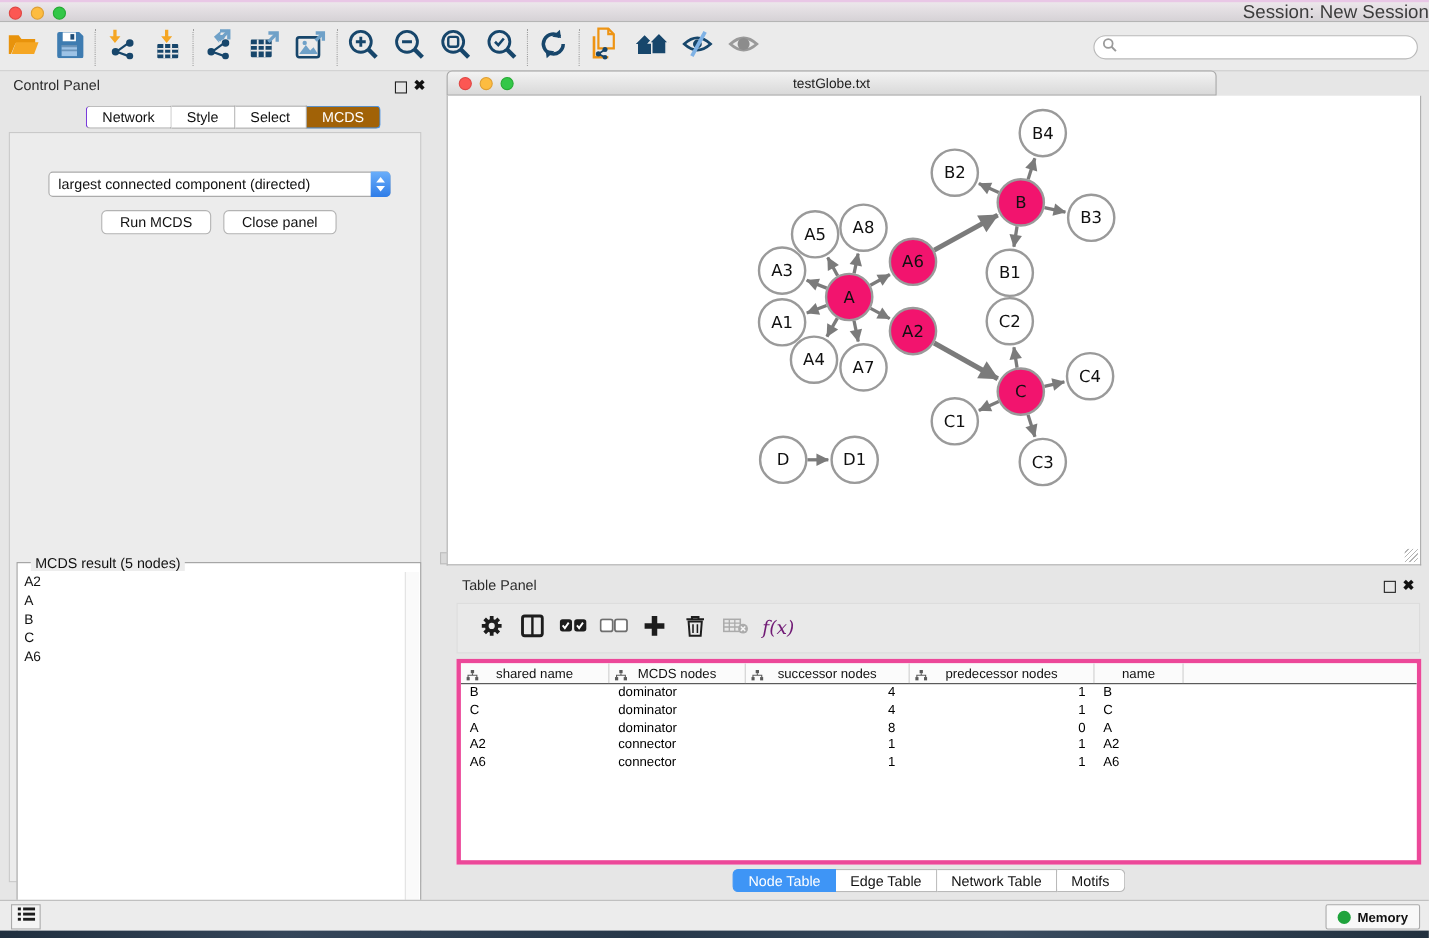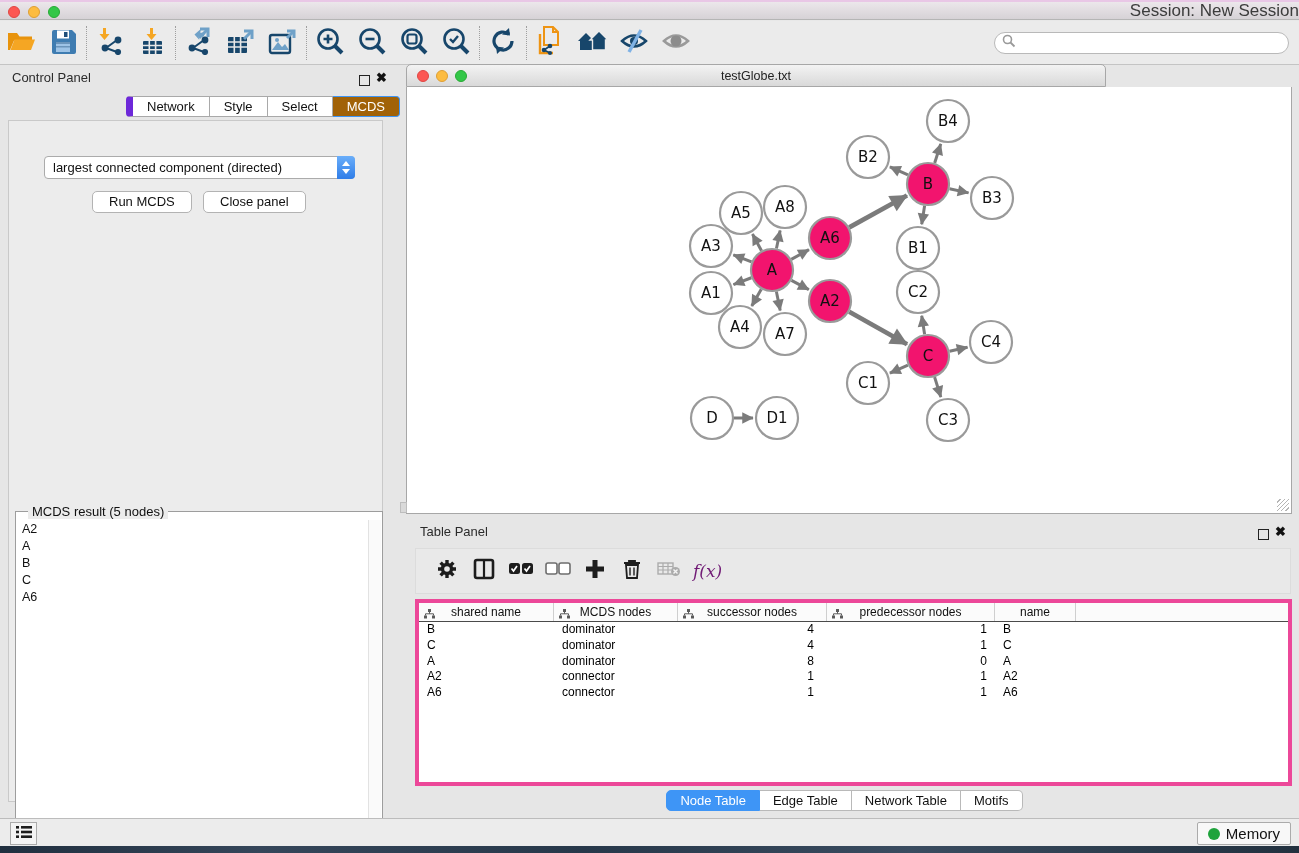--- a/index.html
+++ b/index.html
@@ -32,21 +32,21 @@
 
   
   #control-panel { left:0; top:0; width:391px; height:747px; background:#e6e6e6; }
   #cp-header { left:0; top:5px; width:391px; height:18px; }
   #cp-title { left:12px; top:0; font-size:13px; color:#2b2b2b; }
   .win-float { width:11px; height:11px; border:1.5px solid #222; display:inline-block; }
   .win-close { font-size:13px; color:#111; font-weight:bold; line-height:11px; }
   #cp-tabs { left:78px; top:31px; display:flex; }
   .cptab { height:21px; padding:0 14px; background:#fff; border:1px solid #a9a9a9; border-left:none;
     font-size:13px; line-height:19px; color:#111; }
-  .cptab:first-child { border-left:7px solid #6d28d9; border-radius:4px 0 0 4px;margin-left:48px; }
+  .cptab:first-child { border-left:1px solid #6d28d9; border-radius:4px 0 0 4px; }
   .cptab:last-child { border-radius:0 4px 4px 0; }
   .cptab.active { background:#a16207; border-color:#3e95f6; color:#fff; }
   #cp-content { left:8px; top:55px; width:375px; height:682px; background:#ececec; border:1px solid #c9c9c9; }
   #opt-label { left:0; top:13px; width:100%; text-align:center; font-size:13px; color:#111; }
   #criterion-select { left:35px; top:35px; width:311px; height:23px; background:#fff;
     border:1px solid #ababab; border-radius:4px; display:flex; align-items:center; }
   #criterion-select .val { flex:1; font-size:13px; padding-left:8px; color:#111; white-space:nowrap; }
   #criterion-stepper { width:18px; height:23px; margin-right:-1px; border-radius:0 4px 4px 0;
     background:linear-gradient(#6aaefa,#2f7de8); display:flex; flex-direction:column; align-items:center; justify-content:center; gap:3px; }
   .chev-up { width:0; height:0; border-left:4px solid transparent; border-right:4px solid transparent; border-bottom:5px solid #fff; }
@@ -98,21 +98,21 @@
   .tptab:last-child { border-radius:0 5px 5px 0; }
   .tptab.active { background:#3e95f6; border-color:#3e95f6; color:#fff; }
 
   
   #statusbar { left:0; top:818px; width:1299px; height:28px; background:#ececec; border-top:1px solid #bcbcbc; }
   #list-btn { left:10px; top:3px; width:27px; height:23px; background:#f4f4f4; border:1px solid #ababab;
     display:flex; align-items:center; justify-content:center; }
   #memory-btn { right:8px; top:3px; height:23px; background:#f8f8f8; border:1px solid #ababab; border-radius:2px;
     display:flex; align-items:center; padding:0 10px; gap:6px; }
   #memory-dot { width:12px; height:12px; border-radius:50%; background:#1fa33c; }
-  #memory-label { font-size:15px; color:#111; }
+  #memory-label { font-size:12px; color:#111;font-weight:bold; }
   #desktop-strip { left:0; top:846px; width:1299px; height:7px;
     background:linear-gradient(90deg,#202f3f,#35465a 20%,#27384a 45%,#3a4c60 70%,#22313f); }
 </style>
 </head>
 <body>
 
 <div id="titlebar" class="abs">
   <div class="lights abs">
     <span class="tl tl-red"></span>
     <span class="tl tl-yellow"></span>

